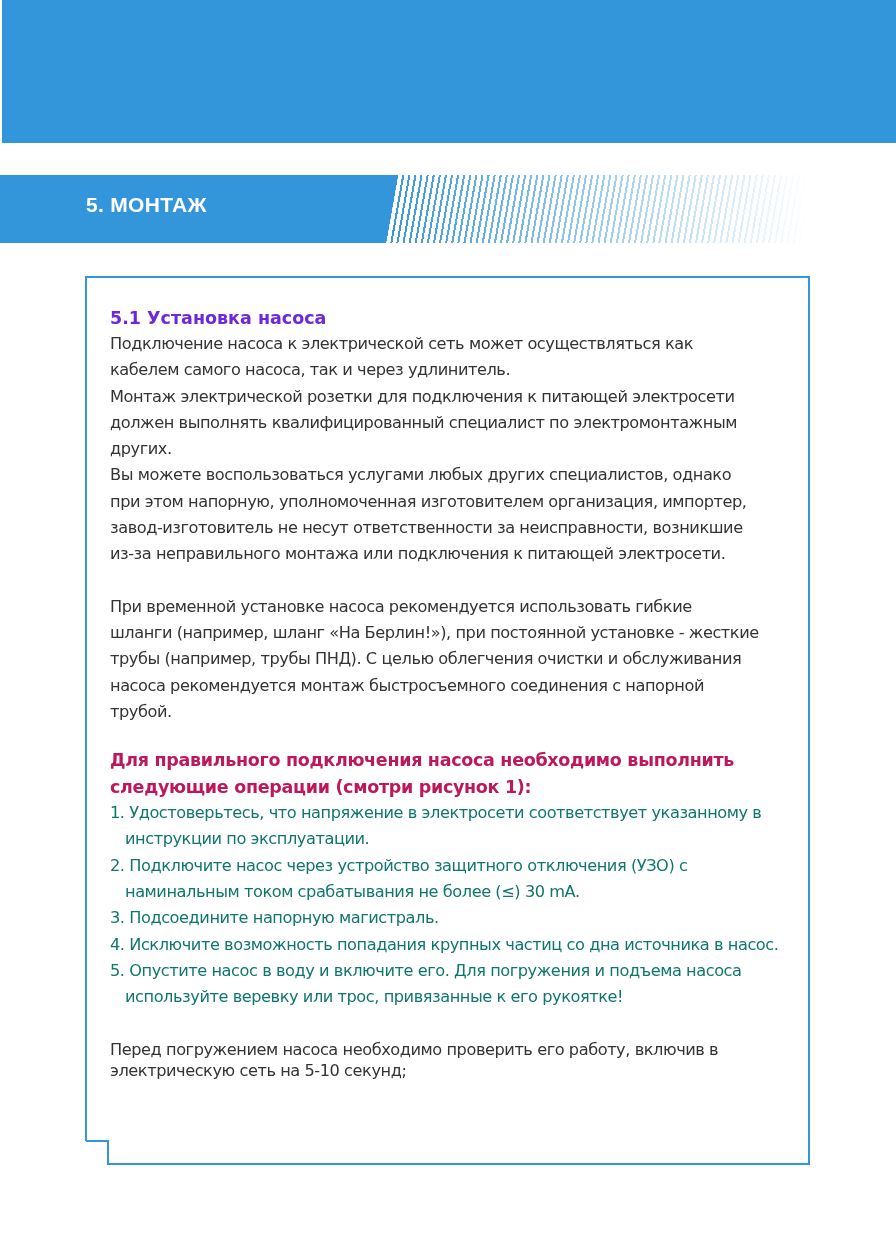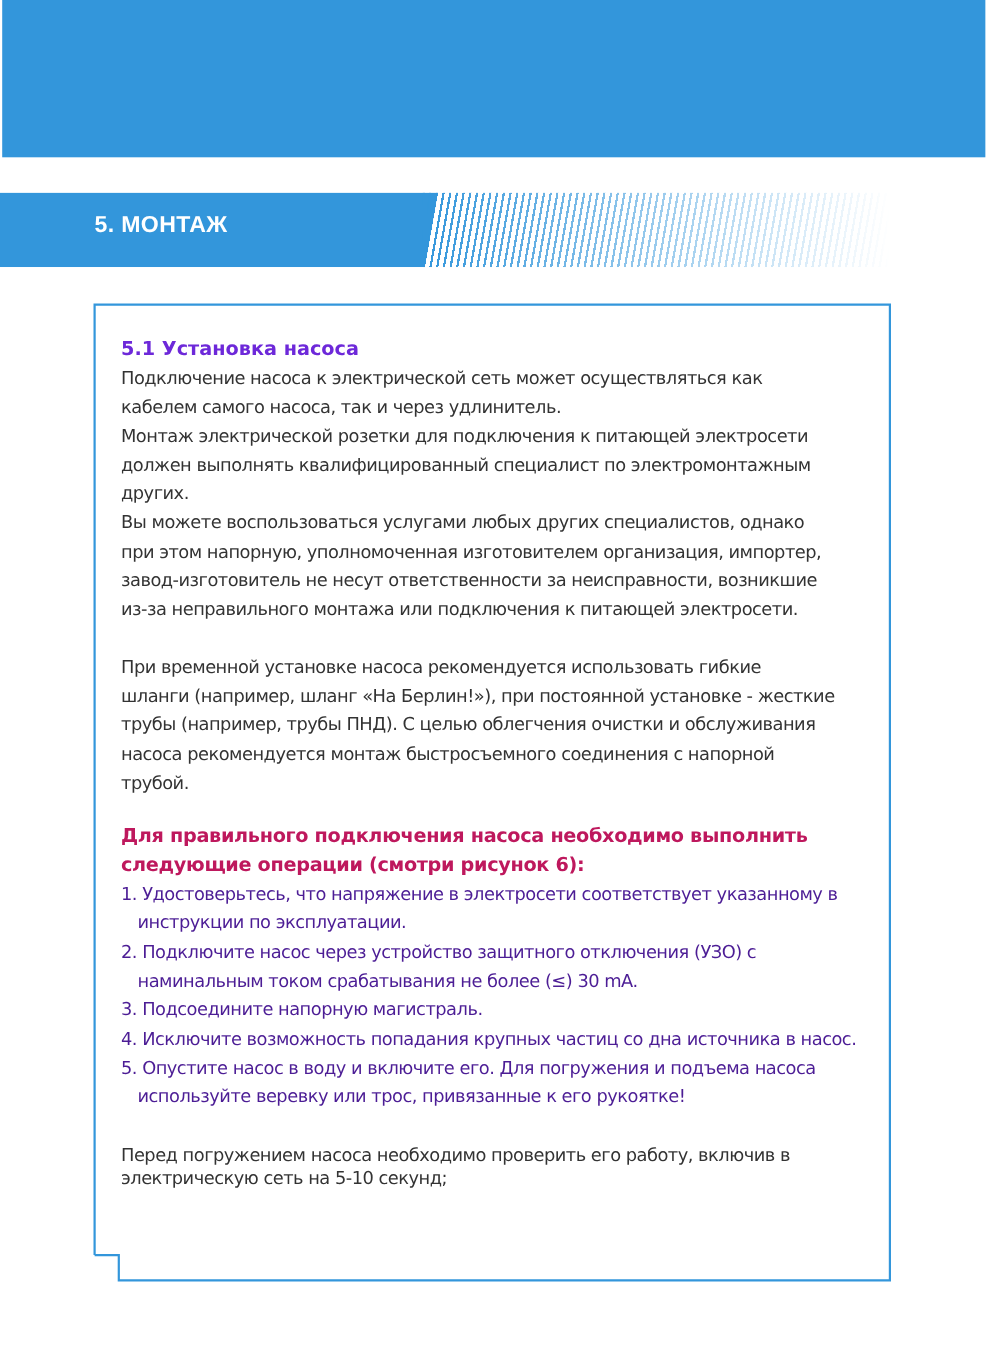--- a/index.html
+++ b/index.html
@@ -15,21 +15,21 @@
     -webkit-mask-image: linear-gradient(to right, rgba(0,0,0,1) 0%, rgba(0,0,0,0.55) 45%, rgba(0,0,0,0) 100%);
     mask-image: linear-gradient(to right, rgba(0,0,0,1) 0%, rgba(0,0,0,0.55) 45%, rgba(0,0,0,0) 100%); }
   
   .frame { position: absolute; left: 0; top: 0; width: 896px; height: 1247px; pointer-events: none; }
   .content { position: absolute; left: 110px; top: 305px; width: 690px; }
   .content h2 { margin: 0; font-size: 17.5px; font-weight: bold; color: #6d28d9; line-height: 26px; }
   .content p { margin: 0; font-size: 16.2px; line-height: 26.3px; color: #333333; letter-spacing: -0.45px; }
   .gap { height: 26px; }
   .content h3 { margin: 0; font-size: 17.5px; font-weight: bold; color: #be185d; line-height: 26.5px; letter-spacing: -0.3px; }
   ol.steps { list-style: none; margin: 0; padding: 0; }
-  ol.steps li { font-size: 16.2px; line-height: 26.3px; color: #4c1d95; padding-left: 15px; text-indent: -15px; letter-spacing: -0.45px; }
+  ol.steps li { font-size: 16.2px; line-height: 26.3px; color: #0f766e; padding-left: 15px; text-indent: -15px; letter-spacing: -0.45px; }
   .final p { line-height: 21px; }
 </style>
 </head>
 <body>
 
 <div class="top-band"></div>
 
 <div class="section-band"></div>
 <div class="stripes"></div>
 <h1 class="section-title">5. МОНТАЖ</h1>
@@ -60,21 +60,21 @@
     <p>шланги (например, шланг «На Берлин!»), при постоянной установке - жесткие</p>
     <p>трубы (например, трубы ПНД). С целью облегчения очистки и обслуживания</p>
     <p>насоса рекомендуется монтаж быстросъемного соединения с напорной</p>
     <p>трубой.</p>
   </div>
 
   <div class="gap" style="height:22px"></div>
 
   <div>
     <h3>Для правильного подключения насоса необходимо выполнить</h3>
-    <h3>следующие операции (смотри рисунок 6):</h3>
+    <h3>следующие операции (смотри рисунок 1):</h3>
   </div>
 
   <ol class="steps">
     <li>1. Удостоверьтесь, что напряжение в электросети соответствует указанному в инструкции по эксплуатации.</li>
     <li>2. Подключите насос через устройство защитного отключения (УЗО) с наминальным током срабатывания не более (≤) 30 mA.</li>
     <li>3. Подсоедините напорную магистраль.</li>
     <li>4. Исключите возможность попадания крупных частиц со дна источника в насос.</li>
     <li>5. Опустите насос в воду и включите его. Для погружения и подъема насоса используйте веревку или трос, привязанные к его рукоятке!</li>
   </ol>
 

